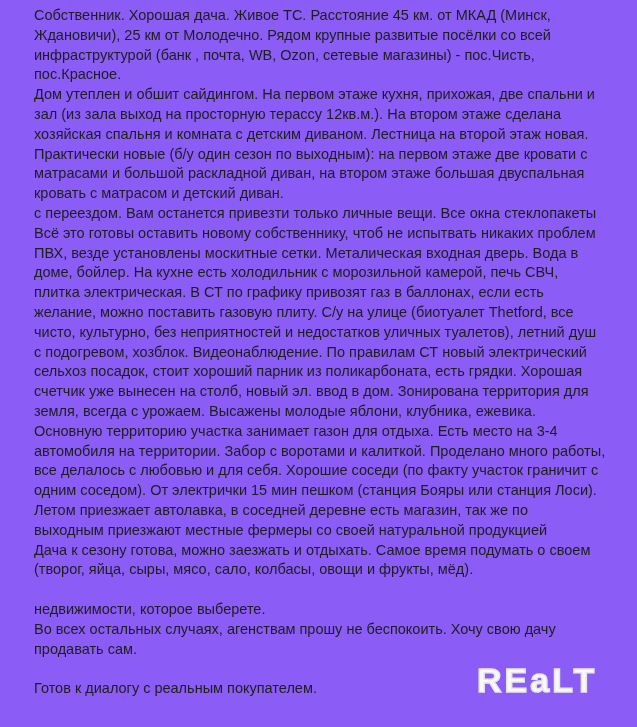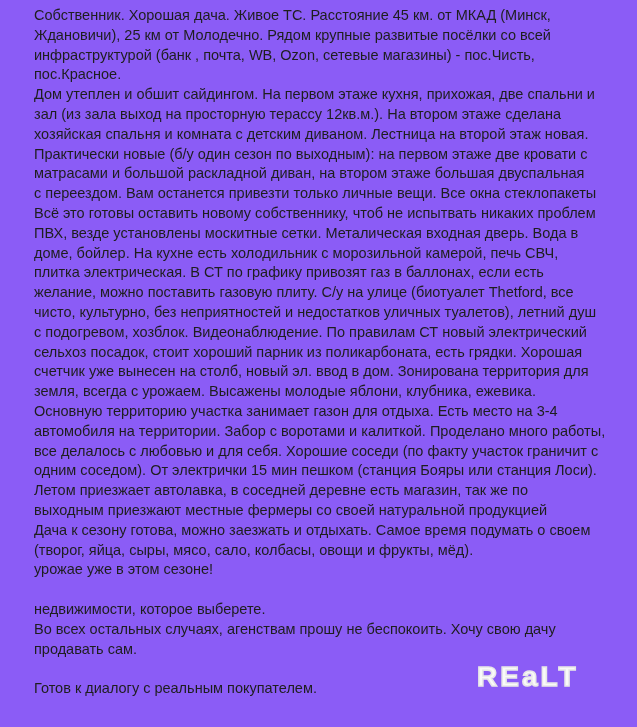--- a/index.html
+++ b/index.html
@@ -32,21 +32,21 @@
   .line {
     white-space: nowrap;
   }
   .line.blank {
     
   }
   .watermark {
     position: absolute;
     left: 477px;
     top: 661px;
-    font-size: 28px;
+    font-size: 34px;
     font-weight: 700;
     letter-spacing: 3px;
     color: #f9f9f9;
     -webkit-text-stroke: 1.5px #e7e7e7;
     user-select: none;
     pointer-events: none;
   }
 </style>
 </head>
 <body>
@@ -55,40 +55,40 @@
   <div class="description" id="description">
       <div class="line">Собственник. Хорошая дача. Живое ТС. Расстояние 45 км. от МКАД (Минск,</div>
       <div class="line">Ждановичи), 25 км от Молодечно. Рядом крупные развитые посёлки со всей</div>
       <div class="line">инфраструктурой (банк , почта, WB, Ozon, сетевые магазины) - пос.Чисть,</div>
       <div class="line">пос.Красное.</div>
       <div class="line">Дом утеплен и обшит сайдингом. На первом этаже кухня, прихожая, две спальни и</div>
       <div class="line">зал (из зала выход на просторную терассу 12кв.м.). На втором этаже сделана</div>
       <div class="line">хозяйская спальня и комната с детским диваном. Лестница на второй этаж новая.</div>
       <div class="line">Практически новые (б/у один сезон по выходным): на первом этаже две кровати с</div>
       <div class="line">матрасами и большой раскладной диван, на втором этаже большая двуспальная</div>
+      <div class="line">кровать с матрасом и детский диван.</div>
       <div class="line">с переездом. Вам останется привезти только личные вещи. Все окна стеклопакеты</div>
       <div class="line">Всё это готовы оставить новому собственнику, чтоб не испытвать никаких проблем</div>
       <div class="line">ПВХ, везде установлены москитные сетки. Металическая входная дверь. Вода в</div>
       <div class="line">доме, бойлер. На кухне есть холодильник с морозильной камерой, печь СВЧ,</div>
       <div class="line">плитка электрическая. В СТ по графику привозят газ в баллонах, если есть</div>
       <div class="line">желание, можно поставить газовую плиту. С/у на улице (биотуалет Thetford, все</div>
       <div class="line">чисто, культурно, без неприятностей и недостатков уличных туалетов), летний душ</div>
       <div class="line">с подогревом, хозблок. Видеонаблюдение. По правилам СТ новый электрический</div>
       <div class="line">сельхоз посадок, стоит хороший парник из поликарбоната, есть грядки. Хорошая</div>
       <div class="line">счетчик уже вынесен на столб, новый эл. ввод в дом. Зонирована территория для</div>
       <div class="line">земля, всегда с урожаем. Высажены молодые яблони, клубника, ежевика.</div>
       <div class="line">Основную территорию участка занимает газон для отдыха. Есть место на 3-4</div>
       <div class="line">автомобиля на территории. Забор с воротами и калиткой. Проделано много работы,</div>
       <div class="line">все делалось с любовью и для себя. Хорошие соседи (по факту участок граничит с</div>
       <div class="line">одним соседом). От электрички 15 мин пешком (станция Бояры или станция Лоси).</div>
       <div class="line">Летом приезжает автолавка, в соседней деревне есть магазин, так же по</div>
       <div class="line">выходным приезжают местные фермеры со своей натуральной продукцией</div>
       <div class="line">Дача к сезону готова, можно заезжать и отдыхать. Самое время подумать о своем</div>
       <div class="line">(творог, яйца, сыры, мясо, сало, колбасы, овощи и фрукты, мёд).</div>
-      <div class="line">урожае уже в этом сезоне!</div>
       <div class="line blank">&nbsp;</div>
       <div class="line">недвижимости, которое выберете.</div>
       <div class="line">Во всех остальных случаях, агенствам прошу не беспокоить. Хочу свою дачу</div>
       <div class="line">продавать сам.</div>
       <div class="line blank">&nbsp;</div>
       <div class="line">Готов к диалогу с реальным покупателем.</div>
     </div>
   <div class="watermark">REaLT</div>
 </div>
 

